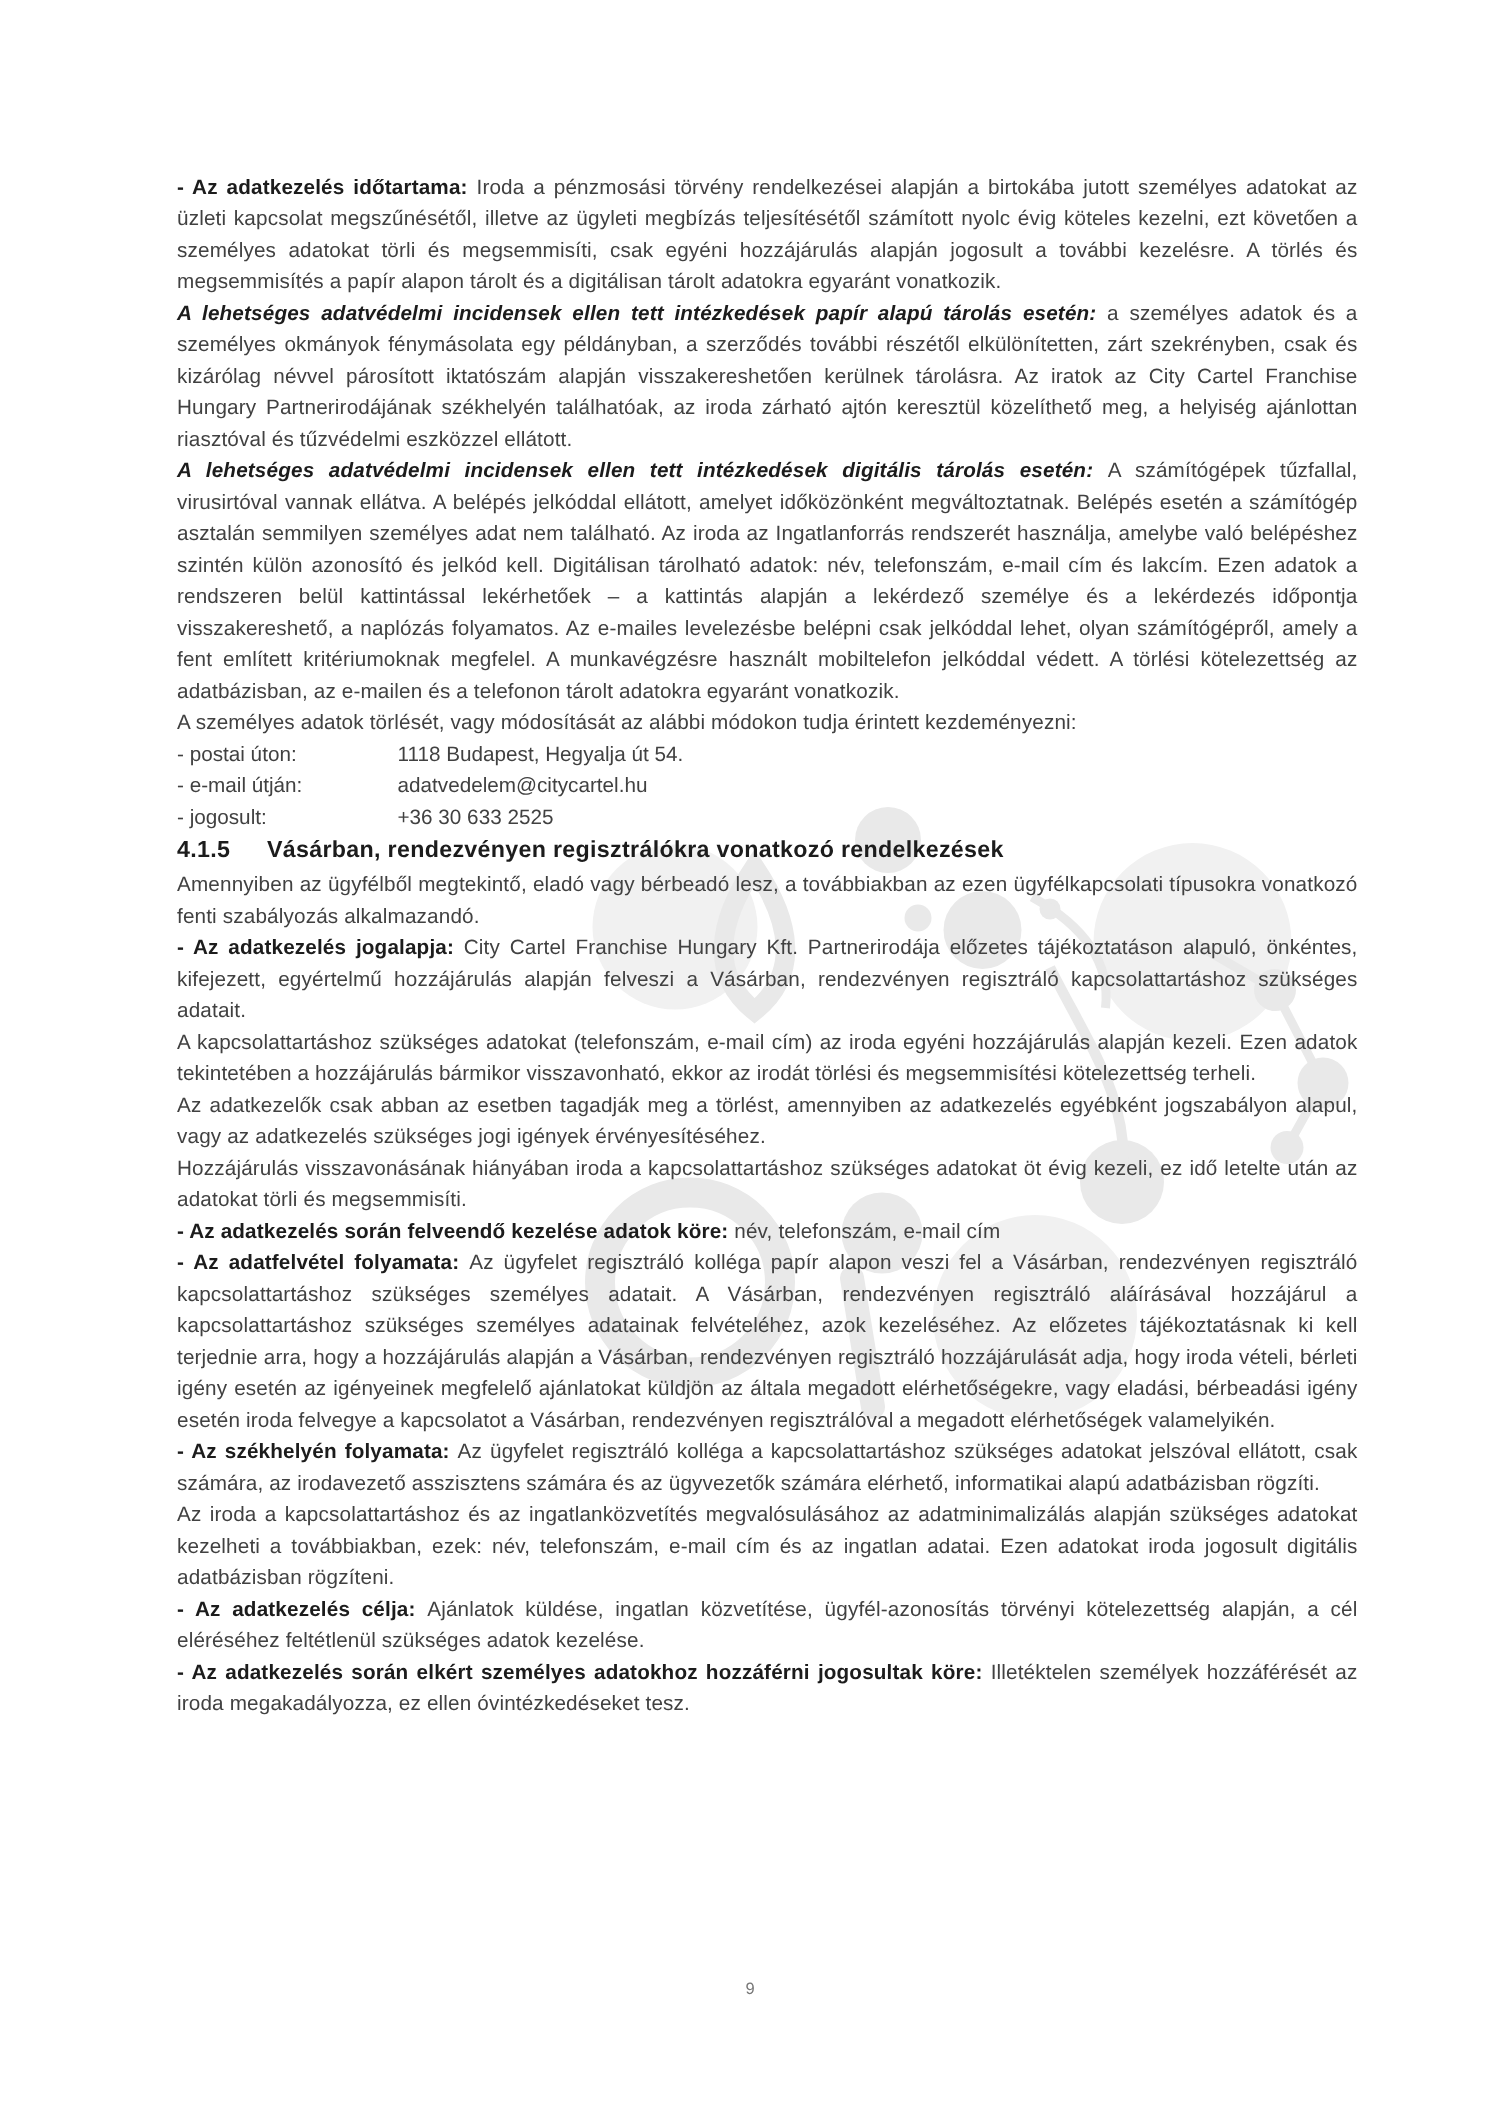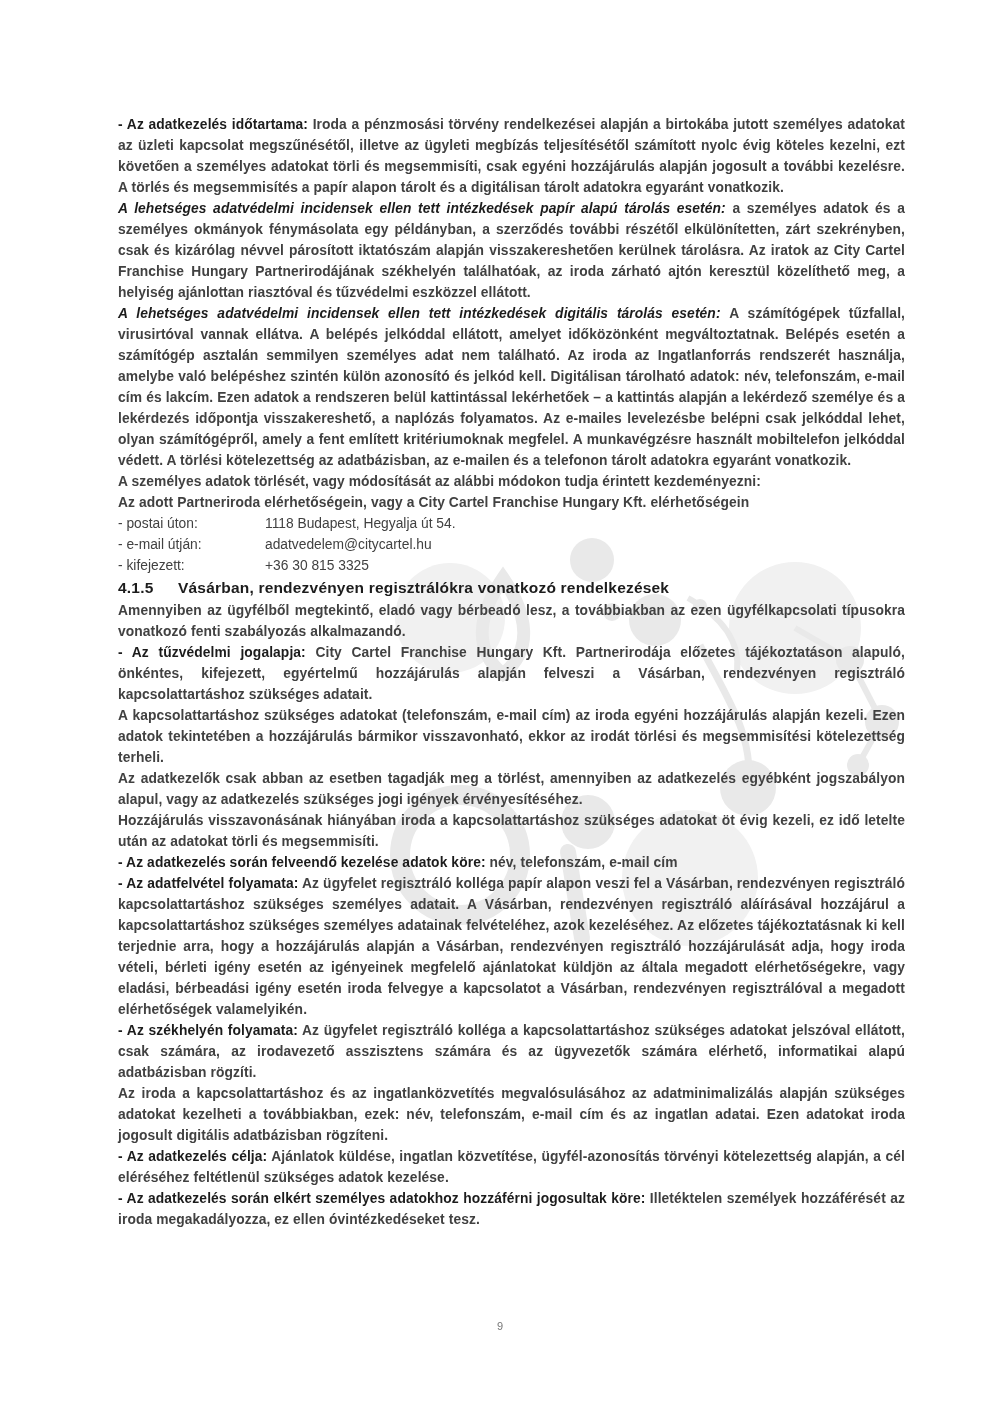--- a/index.html
+++ b/index.html
@@ -14,21 +14,21 @@
     position:absolute; left:0; top:0; width:1000px; height:1414px;
     pointer-events:none;
   }
   .content {
     position:absolute; left:118px; top:114px; width:787px;
     color:var(--body-text,#414141);
     font-size:13.8px; line-height:21px;
     z-index:2;
   }
   p.body { margin:0; text-align:justify; letter-spacing:0.1px; }
-  .normal { font-weight:bold; font-style:normal; }
+  .normal { font-weight:normal; font-style:normal; }
   .bold { font-weight:bold; color:var(--bold-text,#1c1c1c); }
   .bolditalic { font-weight:bold; font-style:italic; color:var(--bold-text,#1c1c1c); }
   .contact { margin:0; }
   .clabel { display:inline-block; width:147px; }
   .heading {
     margin:0 0 0 0;
     font-size:15.5px; line-height:24px; font-weight:bold;
     color:var(--bold-text,#1c1c1c);
     letter-spacing:0.2px;
   }
@@ -66,27 +66,26 @@
       <circle cx="882" cy="722" r="17" fill="var(--watermark,#e9e9e9)"></circle>
       <circle cx="858" cy="765" r="11" fill="var(--watermark,#e9e9e9)"></circle>
     </g>
   </svg>
 
   <div class="content">
       <p class="body"><span class="bold">- Az adatkezelés időtartama: </span><span class="normal">Iroda a pénzmosási törvény rendelkezései alapján a birtokába jutott személyes adatokat az üzleti kapcsolat megszűnésétől, illetve az ügyleti megbízás teljesítésétől számított nyolc évig köteles kezelni, ezt követően a személyes adatokat törli és megsemmisíti, csak egyéni hozzájárulás alapján jogosult a további kezelésre. A törlés és megsemmisítés a papír alapon tárolt és a digitálisan tárolt adatokra egyaránt vonatkozik.</span></p>
       <p class="body"><span class="bolditalic">A lehetséges adatvédelmi incidensek ellen tett intézkedések papír alapú tárolás esetén: </span><span class="normal">a személyes adatok és a személyes okmányok fénymásolata egy példányban, a szerződés további részétől elkülönítetten, zárt szekrényben, csak és kizárólag névvel párosított iktatószám alapján visszakereshetően kerülnek tárolásra. Az iratok az City Cartel Franchise Hungary Partnerirodájának székhelyén találhatóak, az iroda zárható ajtón keresztül közelíthető meg, a helyiség ajánlottan riasztóval és tűzvédelmi eszközzel ellátott.</span></p>
       <p class="body"><span class="bolditalic">A lehetséges adatvédelmi incidensek ellen tett intézkedések digitális tárolás esetén: </span><span class="normal">A számítógépek tűzfallal, virusirtóval vannak ellátva. A belépés jelkóddal ellátott, amelyet időközönként megváltoztatnak. Belépés esetén a számítógép asztalán semmilyen személyes adat nem található. Az iroda az Ingatlanforrás rendszerét használja, amelybe való belépéshez szintén külön azonosító és jelkód kell. Digitálisan tárolható adatok: név, telefonszám, e-mail cím és lakcím. Ezen adatok a rendszeren belül kattintással lekérhetőek – a kattintás alapján a lekérdező személye és a lekérdezés időpontja visszakereshető, a naplózás folyamatos. Az e-mailes levelezésbe belépni csak jelkóddal lehet, olyan számítógépről, amely a fent említett kritériumoknak megfelel. A munkavégzésre használt mobiltelefon jelkóddal védett. A törlési kötelezettség az adatbázisban, az e-mailen és a telefonon tárolt adatokra egyaránt vonatkozik.</span></p>
       <p class="body"><span class="normal">A személyes adatok törlését, vagy módosítását az alábbi módokon tudja érintett kezdeményezni:</span></p>
-      <p class="body"><span class="normal">Az adott Partneriroda elérhetőségein, vagy a City Cartel Franchise Hungary Kft. elérhetőségein</span></p>
       <div class="contact"><span class="clabel">- postai úton:</span><span>1118 Budapest, Hegyalja út 54.</span></div>
       <div class="contact"><span class="clabel">- e-mail útján:</span><span>adatvedelem@citycartel.hu</span></div>
-      <div class="contact"><span class="clabel">- kifejezett:</span><span>+36 30 815 3325</span></div>
+      <div class="contact"><span class="clabel">- jogosult:</span><span>+36 30 633 2525</span></div>
       <div class="heading"><span class="hnum">4.1.5</span><span>Vásárban, rendezvényen regisztrálókra vonatkozó rendelkezések</span></div>
       <p class="body"><span class="normal">Amennyiben az ügyfélből megtekintő, eladó vagy bérbeadó lesz, a továbbiakban az ezen ügyfélkapcsolati típusokra vonatkozó fenti szabályozás alkalmazandó.</span></p>
-      <p class="body"><span class="bold">- Az tűzvédelmi jogalapja: </span><span class="normal">City Cartel Franchise Hungary Kft. Partnerirodája előzetes tájékoztatáson alapuló, önkéntes, kifejezett, egyértelmű hozzájárulás alapján felveszi a Vásárban, rendezvényen regisztráló kapcsolattartáshoz szükséges adatait.</span></p>
+      <p class="body"><span class="bold">- Az adatkezelés jogalapja: </span><span class="normal">City Cartel Franchise Hungary Kft. Partnerirodája előzetes tájékoztatáson alapuló, önkéntes, kifejezett, egyértelmű hozzájárulás alapján felveszi a Vásárban, rendezvényen regisztráló kapcsolattartáshoz szükséges adatait.</span></p>
       <p class="body"><span class="normal">A kapcsolattartáshoz szükséges adatokat (telefonszám, e-mail cím) az iroda egyéni hozzájárulás alapján kezeli. Ezen adatok tekintetében a hozzájárulás bármikor visszavonható, ekkor az irodát törlési és megsemmisítési kötelezettség terheli.</span></p>
       <p class="body"><span class="normal">Az adatkezelők csak abban az esetben tagadják meg a törlést, amennyiben az adatkezelés egyébként jogszabályon alapul, vagy az adatkezelés szükséges jogi igények érvényesítéséhez.</span></p>
       <p class="body"><span class="normal">Hozzájárulás visszavonásának hiányában iroda a kapcsolattartáshoz szükséges adatokat öt évig kezeli, ez idő letelte után az adatokat törli és megsemmisíti.</span></p>
       <p class="body"><span class="bold">- Az adatkezelés során felveendő kezelése adatok köre: </span><span class="normal">név, telefonszám, e-mail cím</span></p>
       <p class="body"><span class="bold">- Az adatfelvétel folyamata: </span><span class="normal">Az ügyfelet regisztráló kolléga papír alapon veszi fel a Vásárban, rendezvényen regisztráló kapcsolattartáshoz szükséges személyes adatait. A Vásárban, rendezvényen regisztráló aláírásával hozzájárul a kapcsolattartáshoz szükséges személyes adatainak felvételéhez, azok kezeléséhez. Az előzetes tájékoztatásnak ki kell terjednie arra, hogy a hozzájárulás alapján a Vásárban, rendezvényen regisztráló hozzájárulását adja, hogy iroda vételi, bérleti igény esetén az igényeinek megfelelő ajánlatokat küldjön az általa megadott elérhetőségekre, vagy eladási, bérbeadási igény esetén iroda felvegye a kapcsolatot a Vásárban, rendezvényen regisztrálóval a megadott elérhetőségek valamelyikén.</span></p>
       <p class="body"><span class="bold">- Az székhelyén folyamata: </span><span class="normal">Az ügyfelet regisztráló kolléga a kapcsolattartáshoz szükséges adatokat jelszóval ellátott, csak számára, az irodavezető asszisztens számára és az ügyvezetők számára elérhető, informatikai alapú adatbázisban rögzíti.</span></p>
       <p class="body"><span class="normal">Az iroda a kapcsolattartáshoz és az ingatlanközvetítés megvalósulásához az adatminimalizálás alapján szükséges adatokat kezelheti a továbbiakban, ezek: név, telefonszám, e-mail cím és az ingatlan adatai. Ezen adatokat iroda jogosult digitális adatbázisban rögzíteni.</span></p>
       <p class="body"><span class="bold">- Az adatkezelés célja: </span><span class="normal">Ajánlatok küldése, ingatlan közvetítése, ügyfél-azonosítás törvényi kötelezettség alapján, a cél eléréséhez feltétlenül szükséges adatok kezelése.</span></p>
       <p class="body"><span class="bold">- Az adatkezelés során elkért személyes adatokhoz hozzáférni jogosultak köre: </span><span class="normal">Illetéktelen személyek hozzáférését az iroda megakadályozza, ez ellen óvintézkedéseket tesz.</span></p>
     </div>

